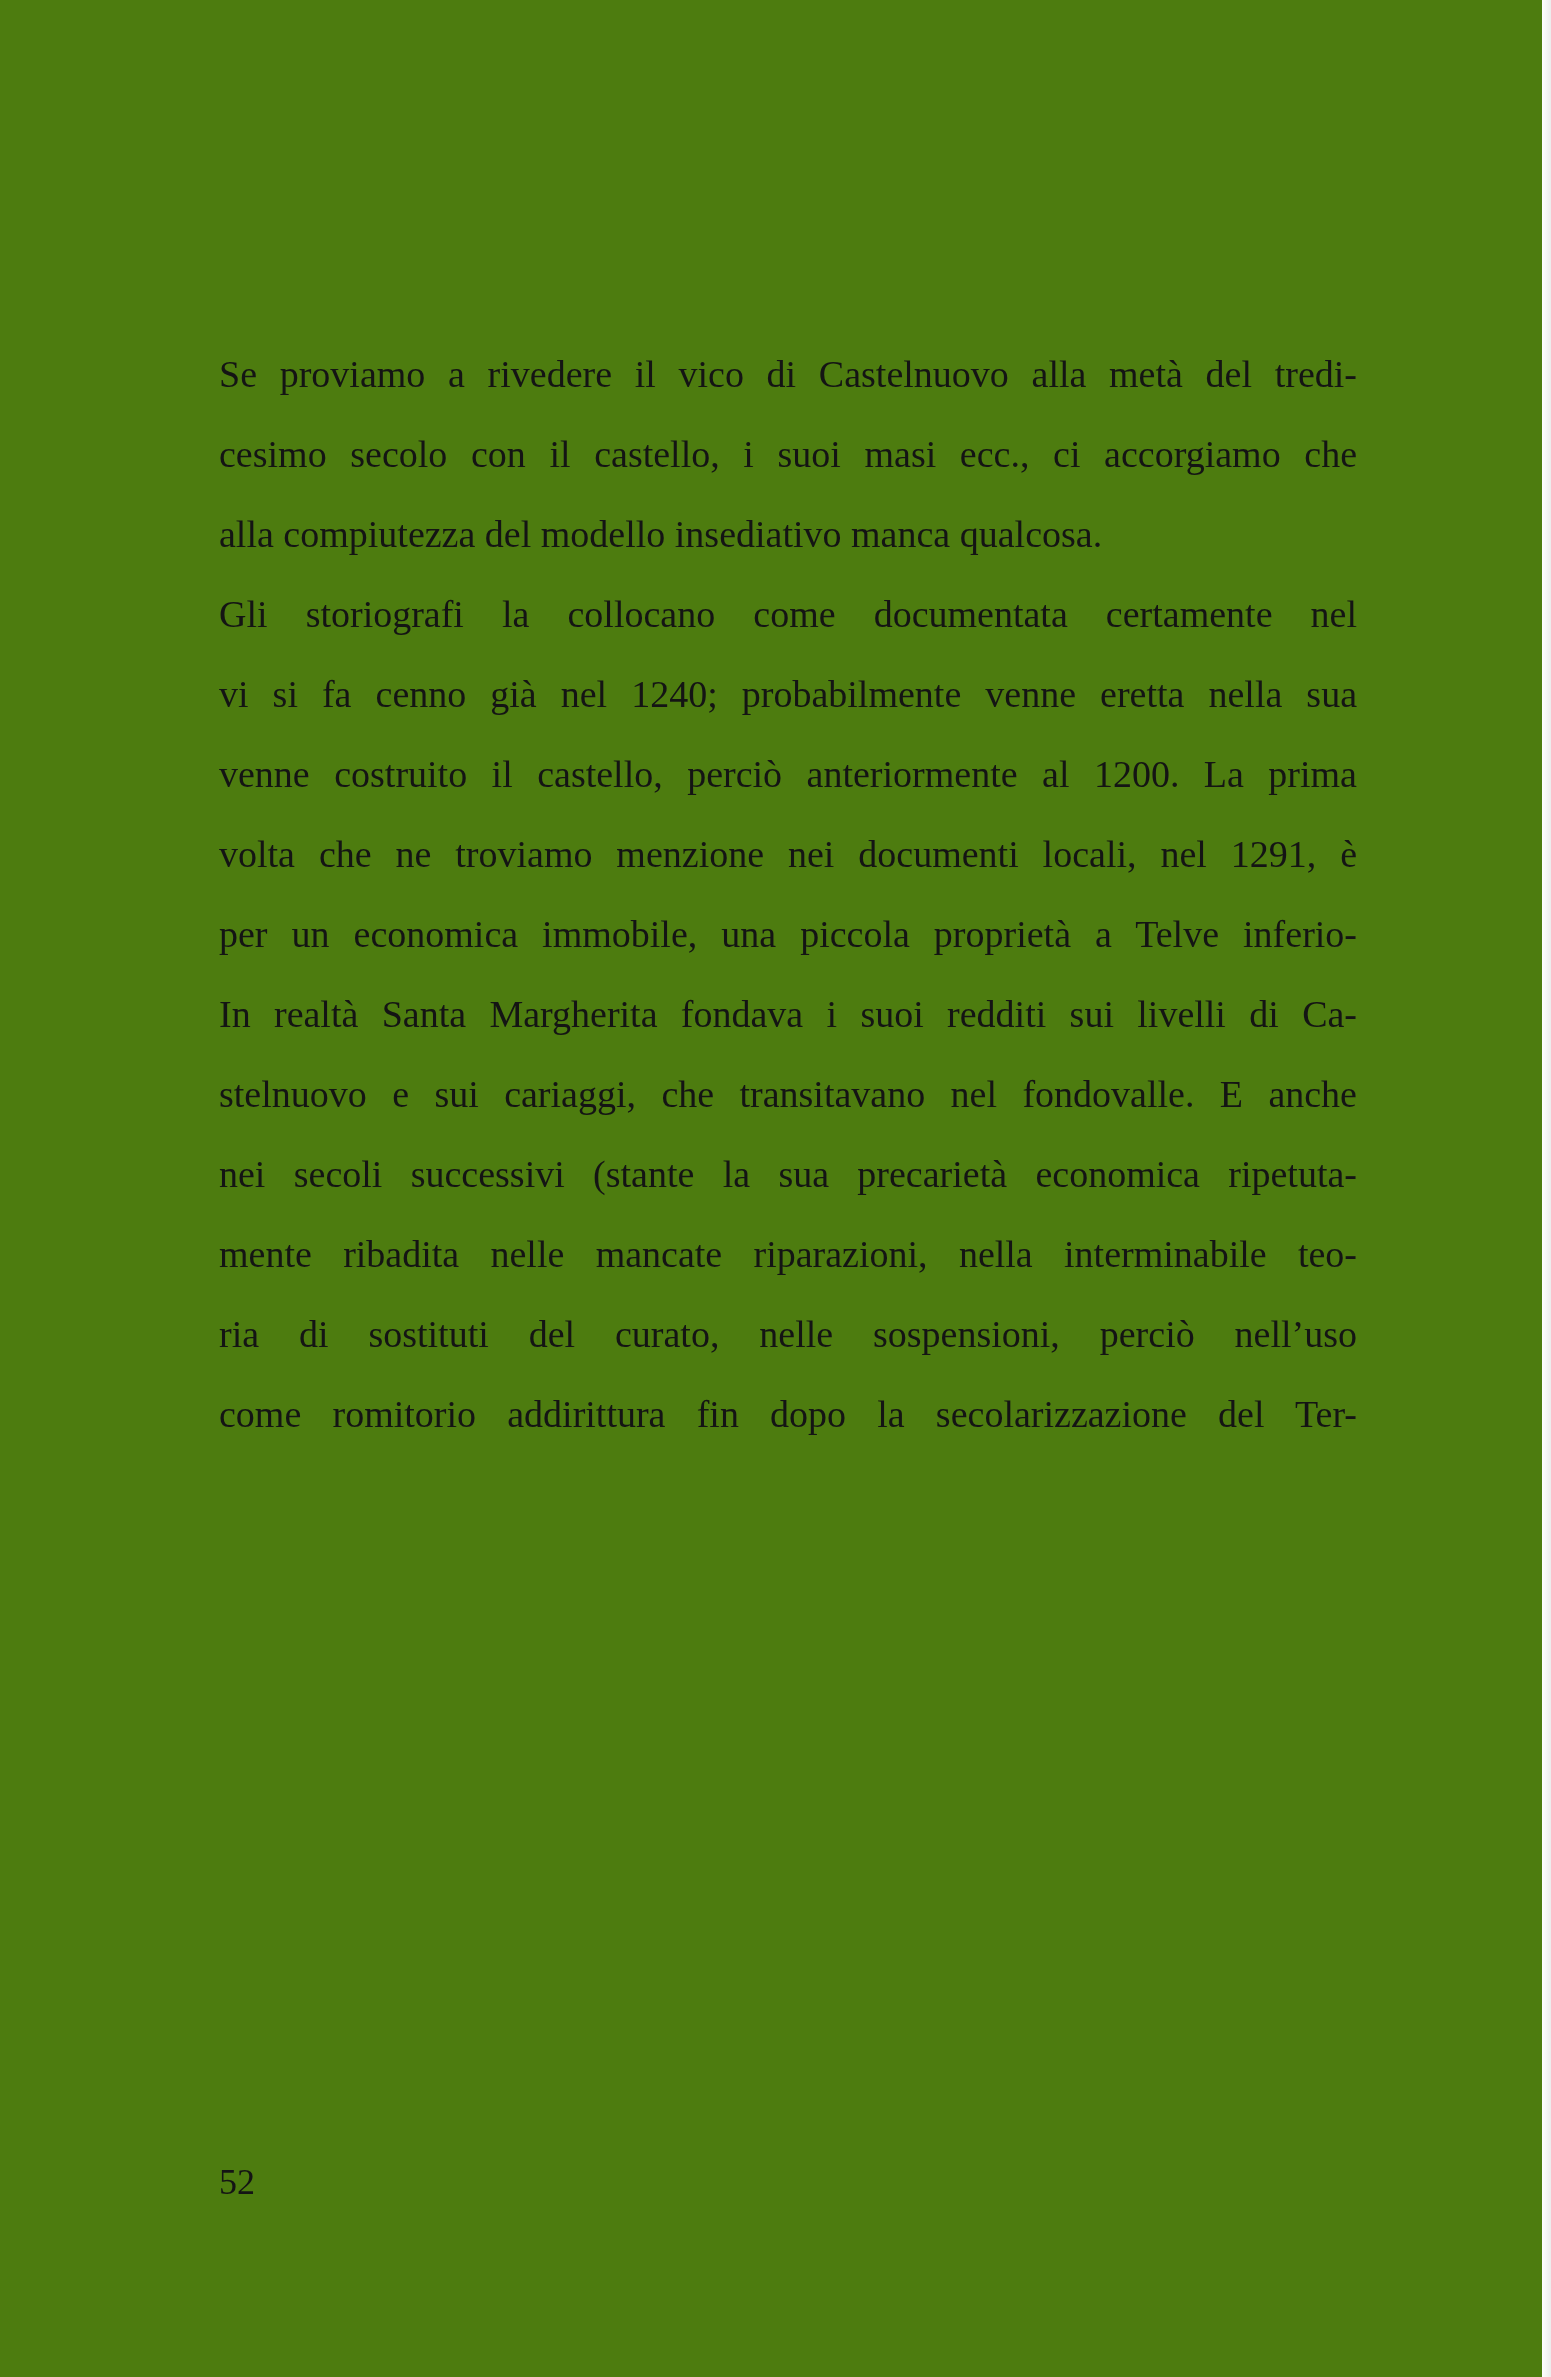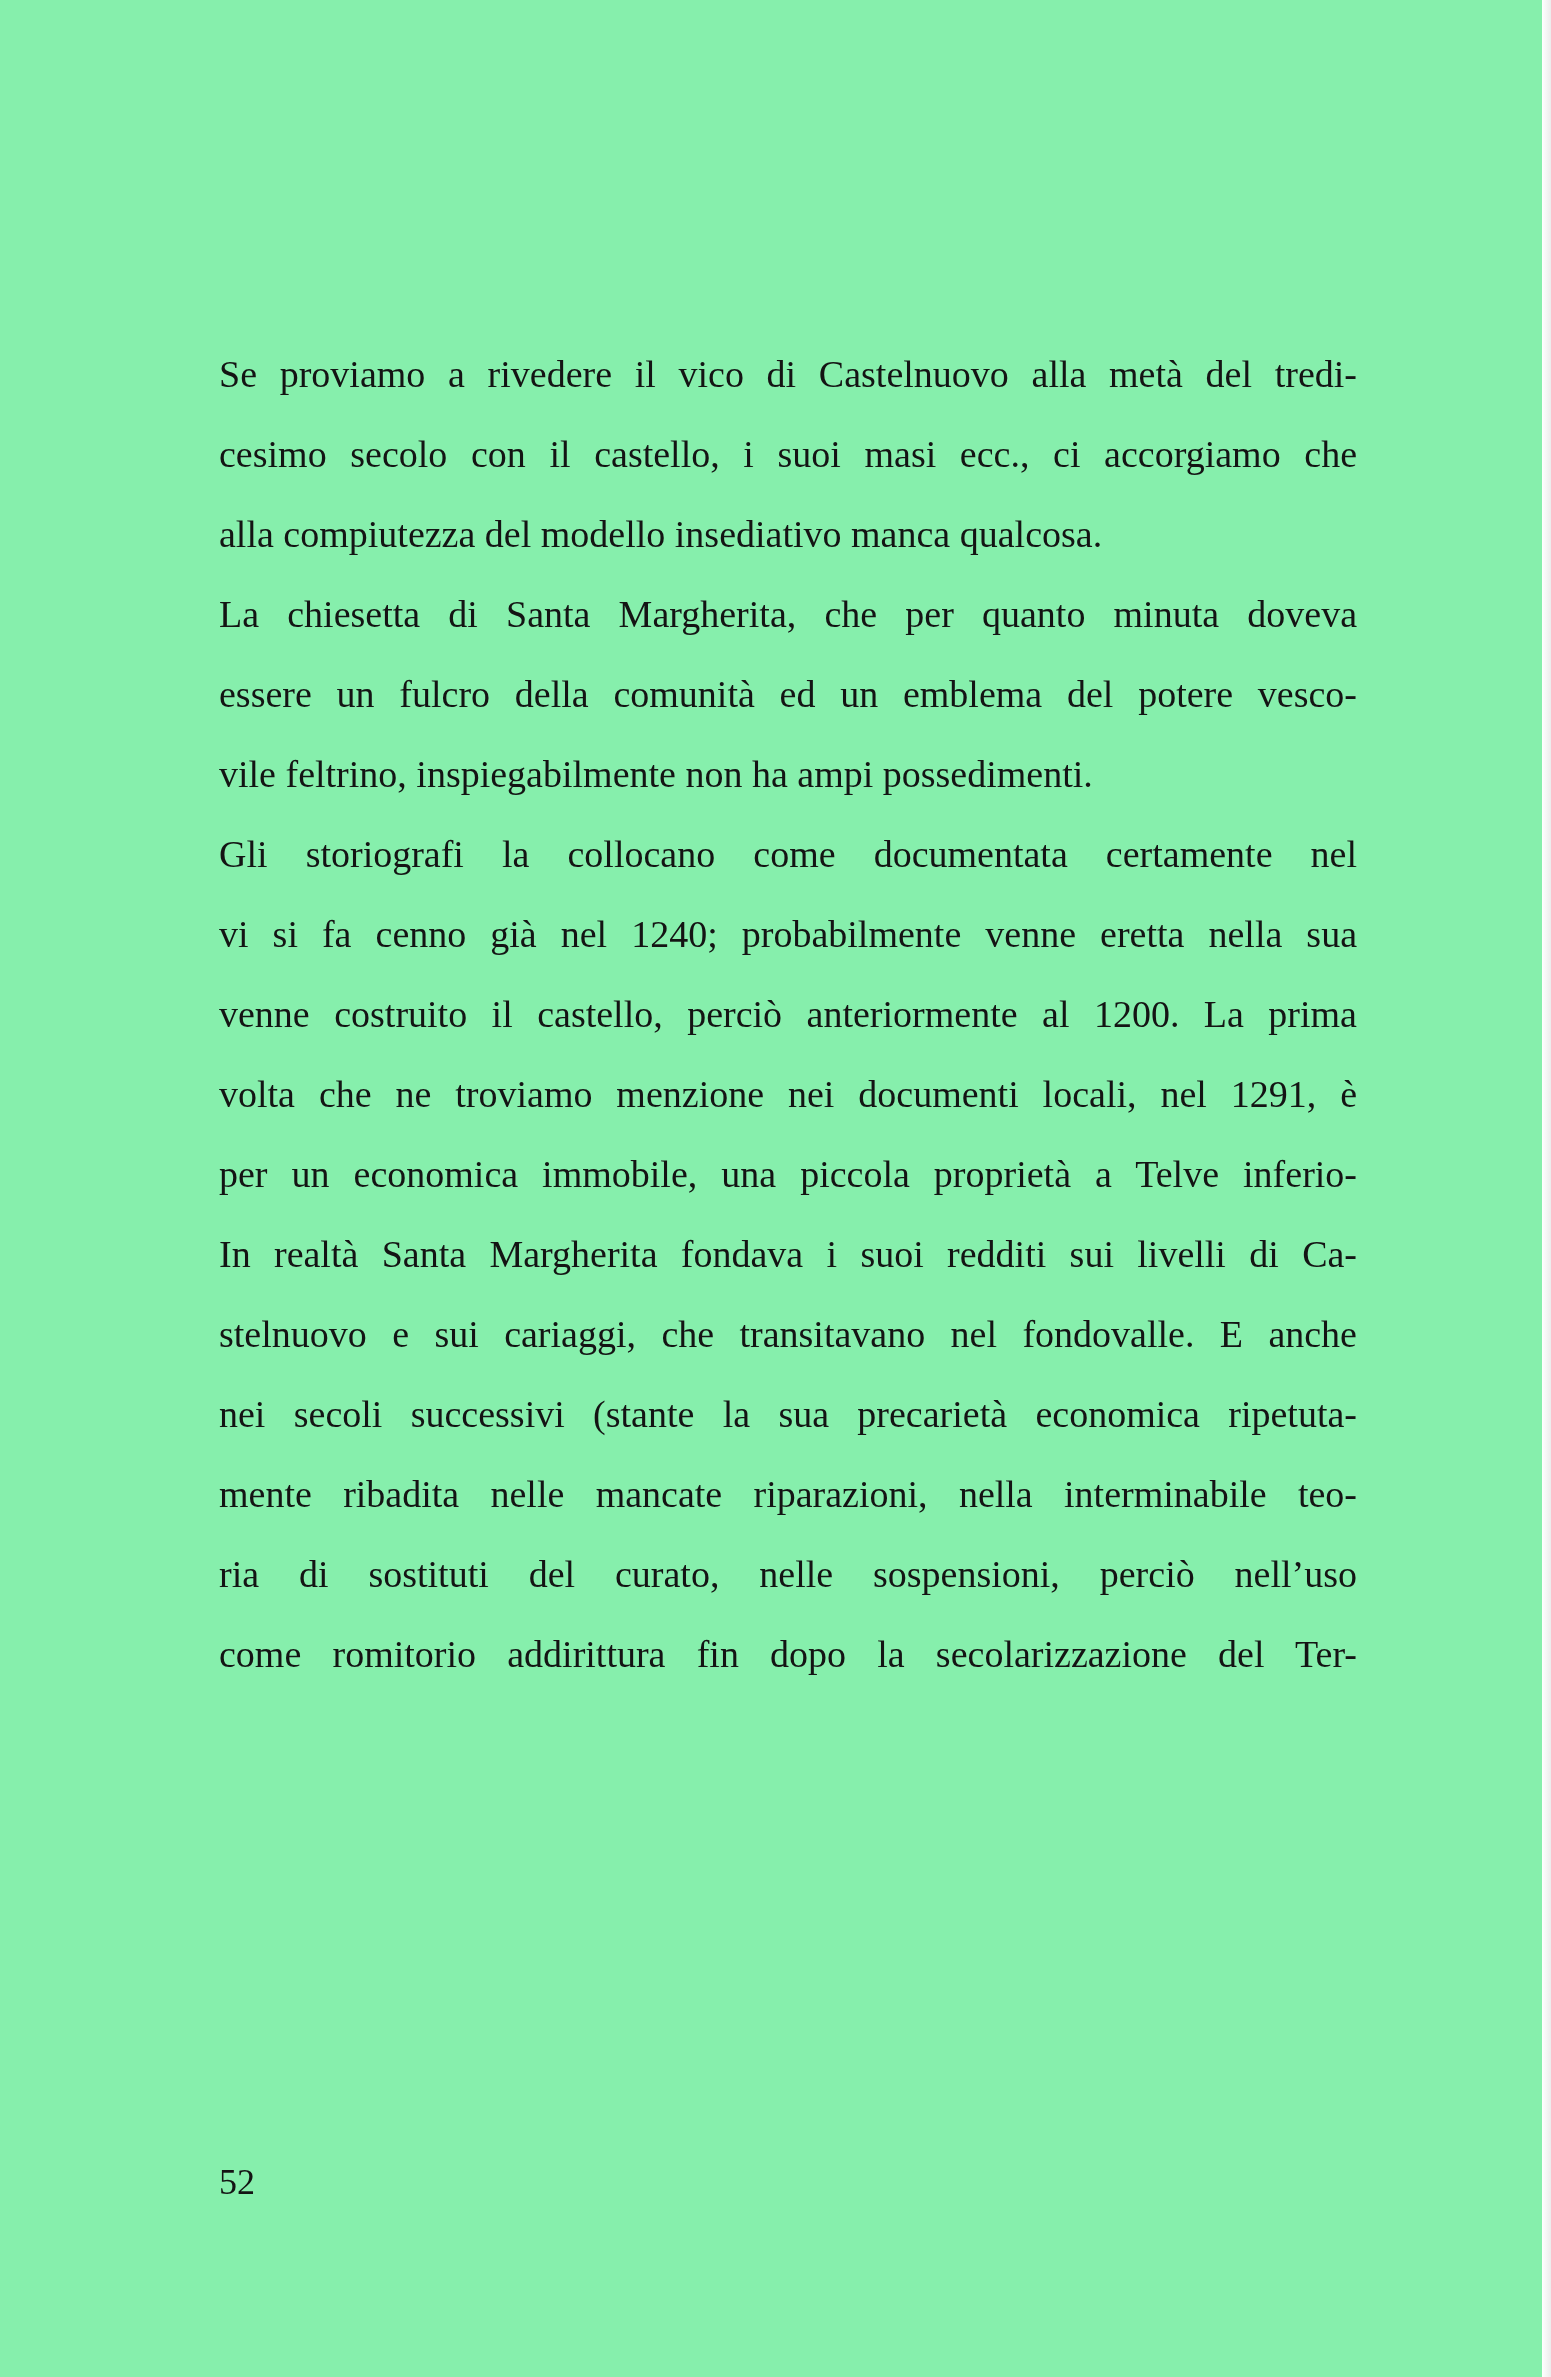--- a/index.html
+++ b/index.html
@@ -12,21 +12,21 @@
       height: 2377px;
       position: relative;
       overflow: hidden;
       background: #ffffff;
     }
     .page {
       position: absolute;
       left: 0; top: 0;
       width: 1551px;
       height: 2377px;
-      background: #86efac;
+      background: #4d7c0f;
     }
     .edge-shadow {
       position: absolute;
       top: 0;
       right: 0;
       width: 8.6px;
       height: 2377px;
       background: linear-gradient(to right, #ffffff, #ececec);
     }
     .text-block {
@@ -65,25 +65,20 @@
   <div class="edge-shadow"></div>
 
   <div class="text-block">
 
     <div>
       <span class="line">Se proviamo a rivedere il vico di Castelnuovo alla metà del tredi-</span>
       <span class="line">cesimo secolo con il castello, i suoi masi ecc., ci accorgiamo che</span>
       <span class="line last">alla compiutezza del modello insediativo manca qualcosa.</span>
     </div>
 
-    <div>
-      <span class="line">La chiesetta di Santa Margherita, che per quanto minuta doveva</span>
-      <span class="line">essere un fulcro della comunità ed un emblema del potere vesco-</span>
-      <span class="line last">vile feltrino, inspiegabilmente non ha ampi possedimenti.</span>
-    </div>
 
     <div>
       <span class="line">Gli storiografi la collocano come documentata certamente nel</span>
       <span class="line">vi si fa cenno già nel 1240; probabilmente venne eretta nella sua</span>
       <span class="line">venne costruito il castello, perciò anteriormente al 1200. La prima</span>
       <span class="line">volta che ne troviamo menzione nei documenti locali, nel 1291, è</span>
       <span class="line">per un economica immobile, una piccola proprietà a Telve inferio-</span>
     </div>
 
     <div>

